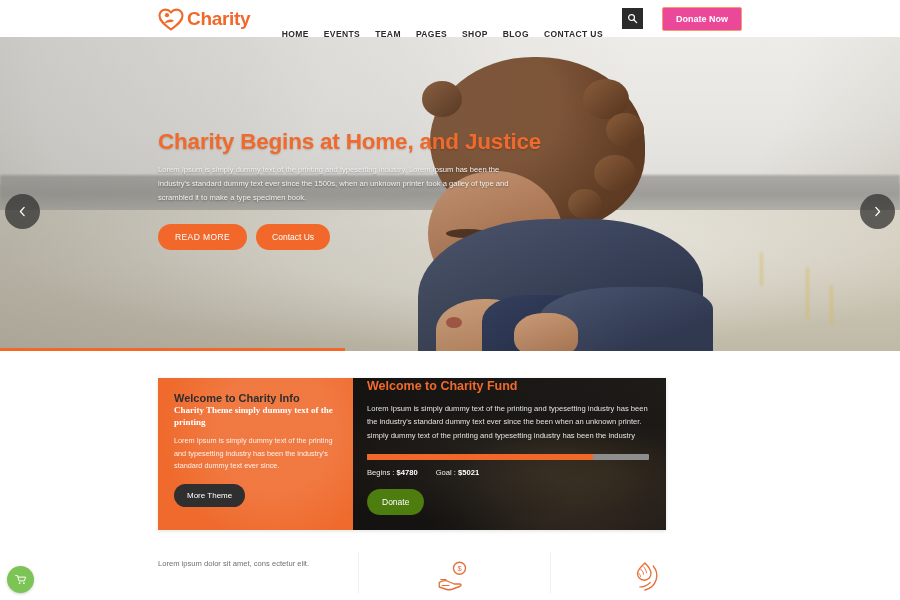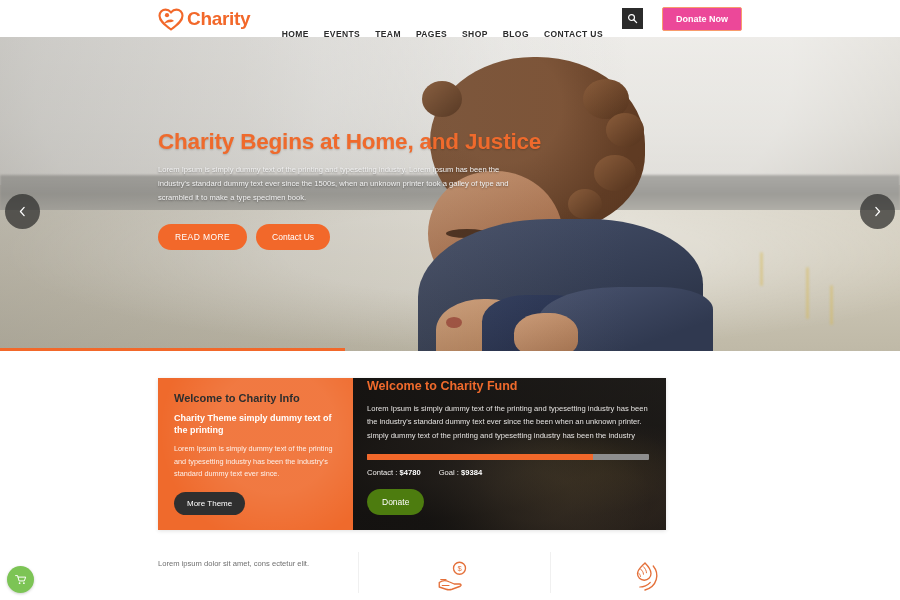--- a/index.html
+++ b/index.html
@@ -189,22 +189,22 @@
     position: relative; overflow: hidden;
   }
   .card-info::after {
     content: ""; position: absolute; inset: 0;
     background: radial-gradient(circle at 60% 35%, rgba(255,255,255,.10) 0 40%, rgba(0,0,0,0) 75%);
     pointer-events: none;
   }
   .card-info > * { position: relative; z-index: 2; }
   .ci-title { font-size: 11px; font-weight: bold; color: #2e2e2e; }
   .ci-sub {
-    margin-top: 8px; font-size: 9px; font-weight: bold;
-    color: #ffffff; line-height: 1.35;
+    font-size: 9px; font-weight: bold;
+    color: #ffffff; line-height: 1.35; font-family: Liberation Serif, serif;
   }
   .ci-text {
     margin-top: 7px; font-size: 7.3px; line-height: 1.72; color: #fdf0e9;
   }
   .btn-moreinfo {
     margin-top: 11px; display: inline-block; background: #2f2f2f;
     color: #ffffff; font-size: 8px; padding: 7px 13px;
     border-radius: 14px; cursor: pointer;
   }
   .card-fund {
@@ -368,24 +368,24 @@
     <div class="fund-photo"></div>
     <div class="fund-shade"></div>
     <div class="cf-inner">
       <div class="cf-title">Welcome to Charity Fund</div>
       <div class="cf-text">Lorem Ipsum is simply dummy text of the printing and typesetting industry has been the industry's standard dummy text ever since the been when an unknown printer. simply dummy text of the printing and typesetting industry has been the industry</div>
       <div class="progress">
         <div class="progress-fill" id="progress-fill" style="width: 80%;"></div>
       </div>
       <div class="amounts">
         <span>
-          <span>Contact : </span><b>$4780</b>
+          <span>Begins : </span><b>$4780</b>
         </span>
         <span>
-          <span>Goal : </span><b>$9384</b>
+          <span>Goal : </span><b>$5021</b>
         </span>
       </div>
       <span class="btn-donate">Donate</span>
     </div>
   </div>
 </div>
 
 <div class="about">
   <div class="about-left">
     <div class="about-sub">Lorem ipsum dolor sit amet, cons ectetur elit.</div>

